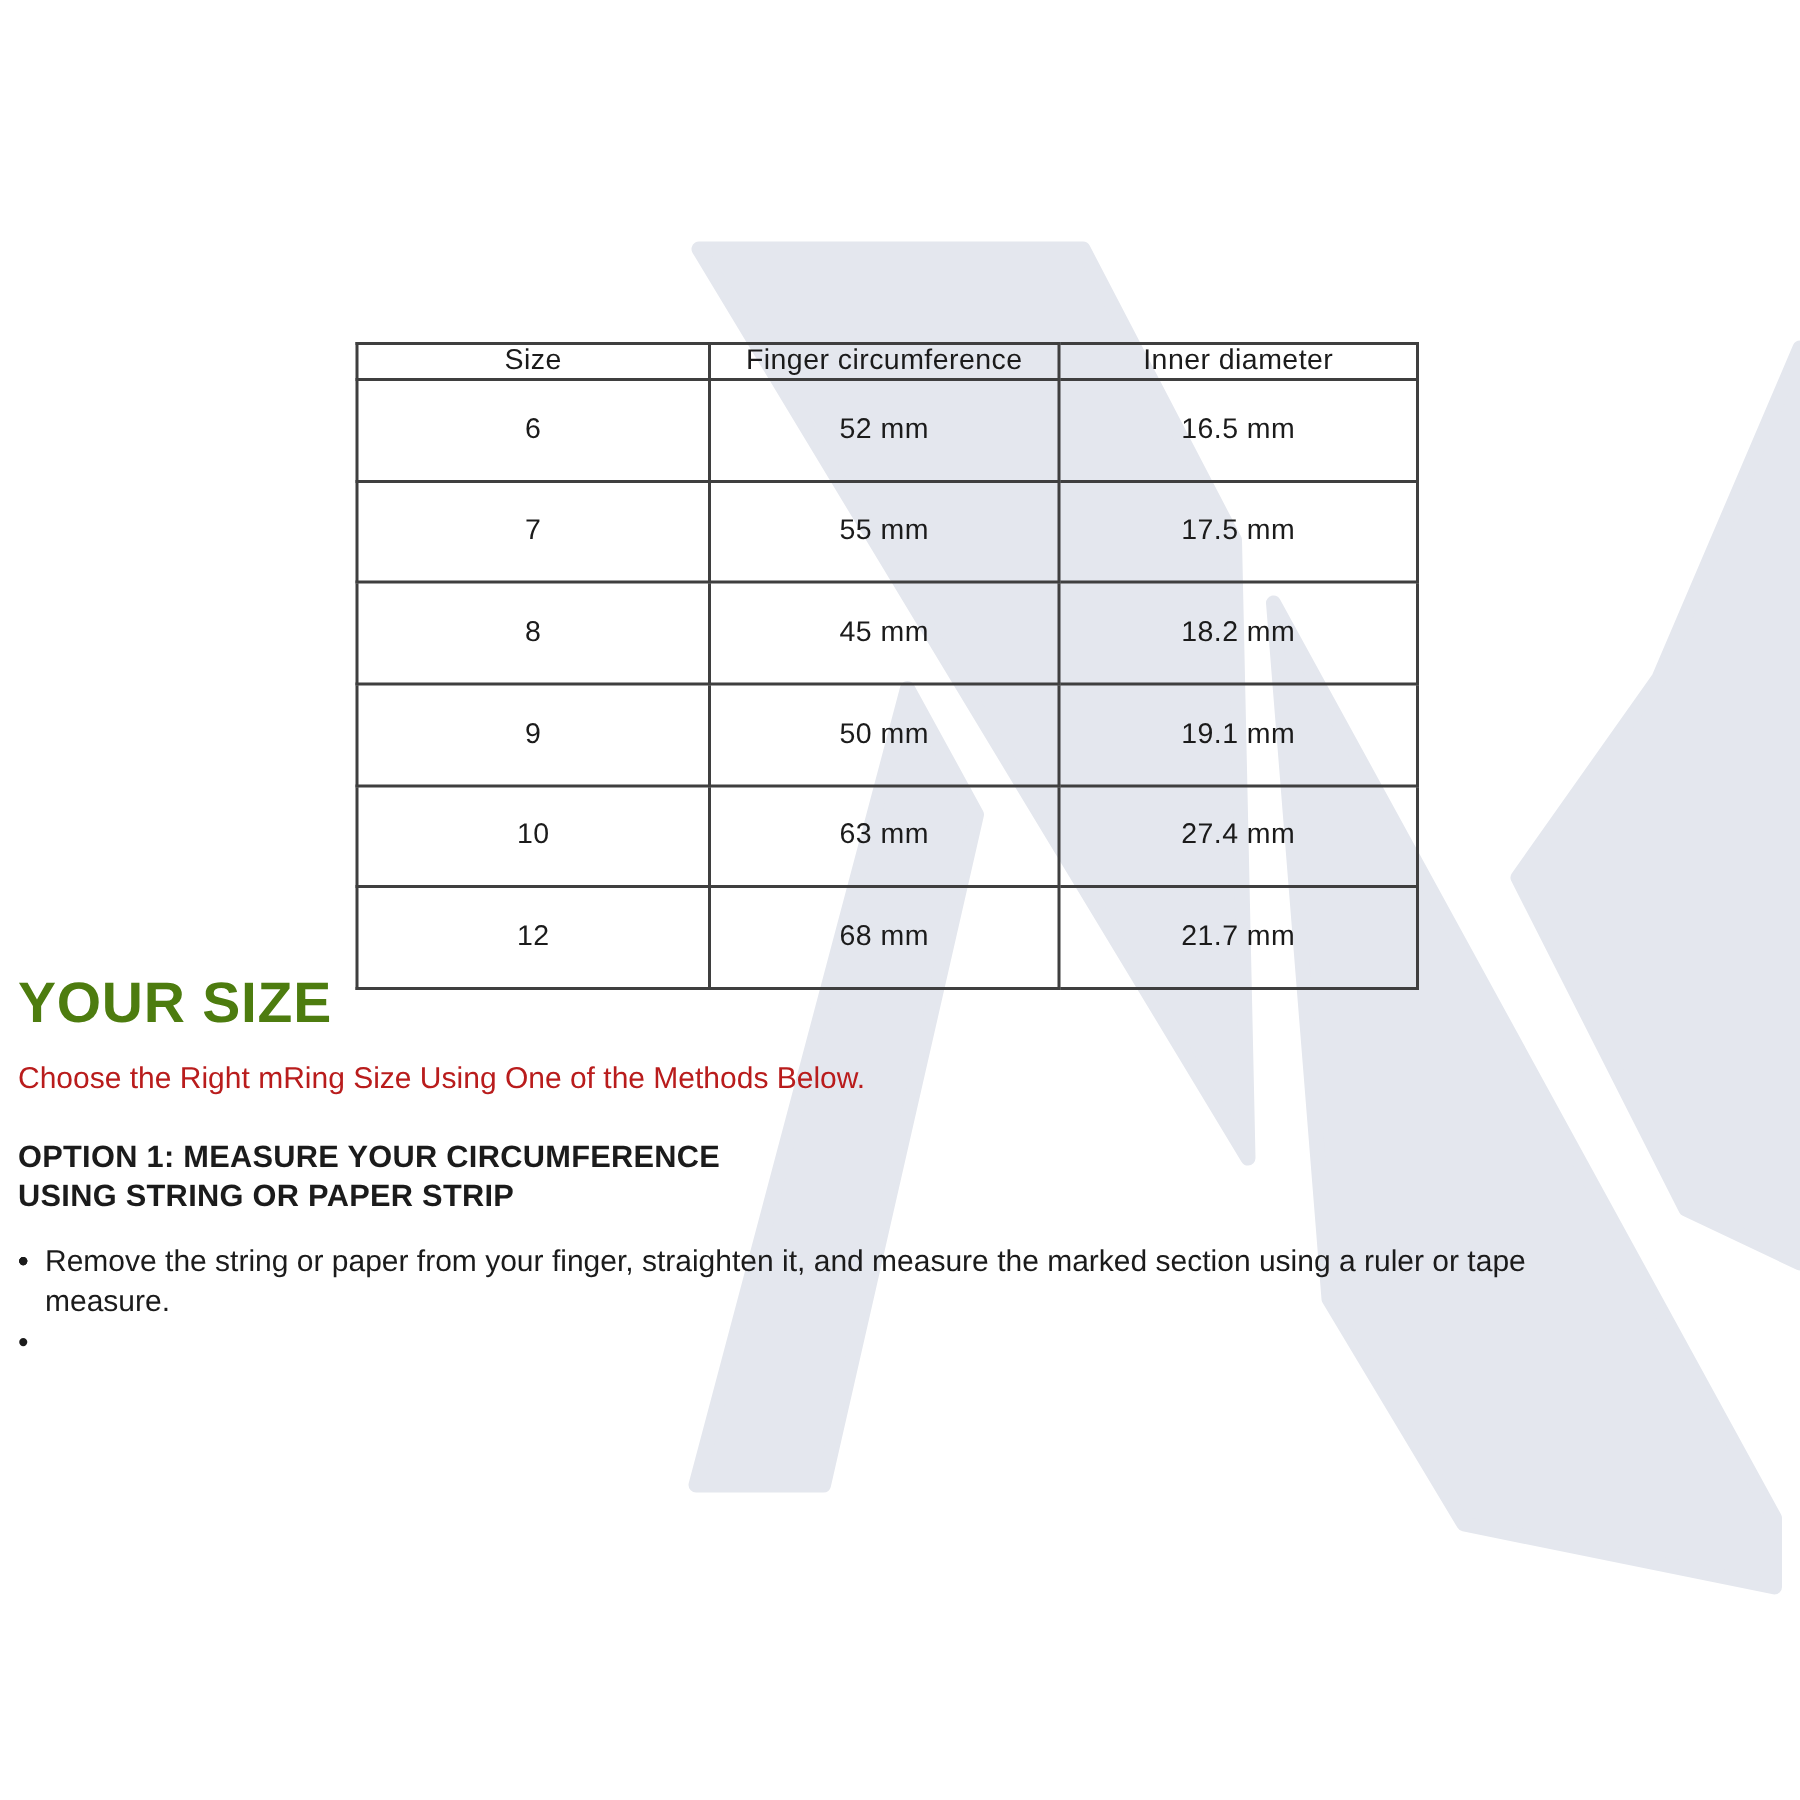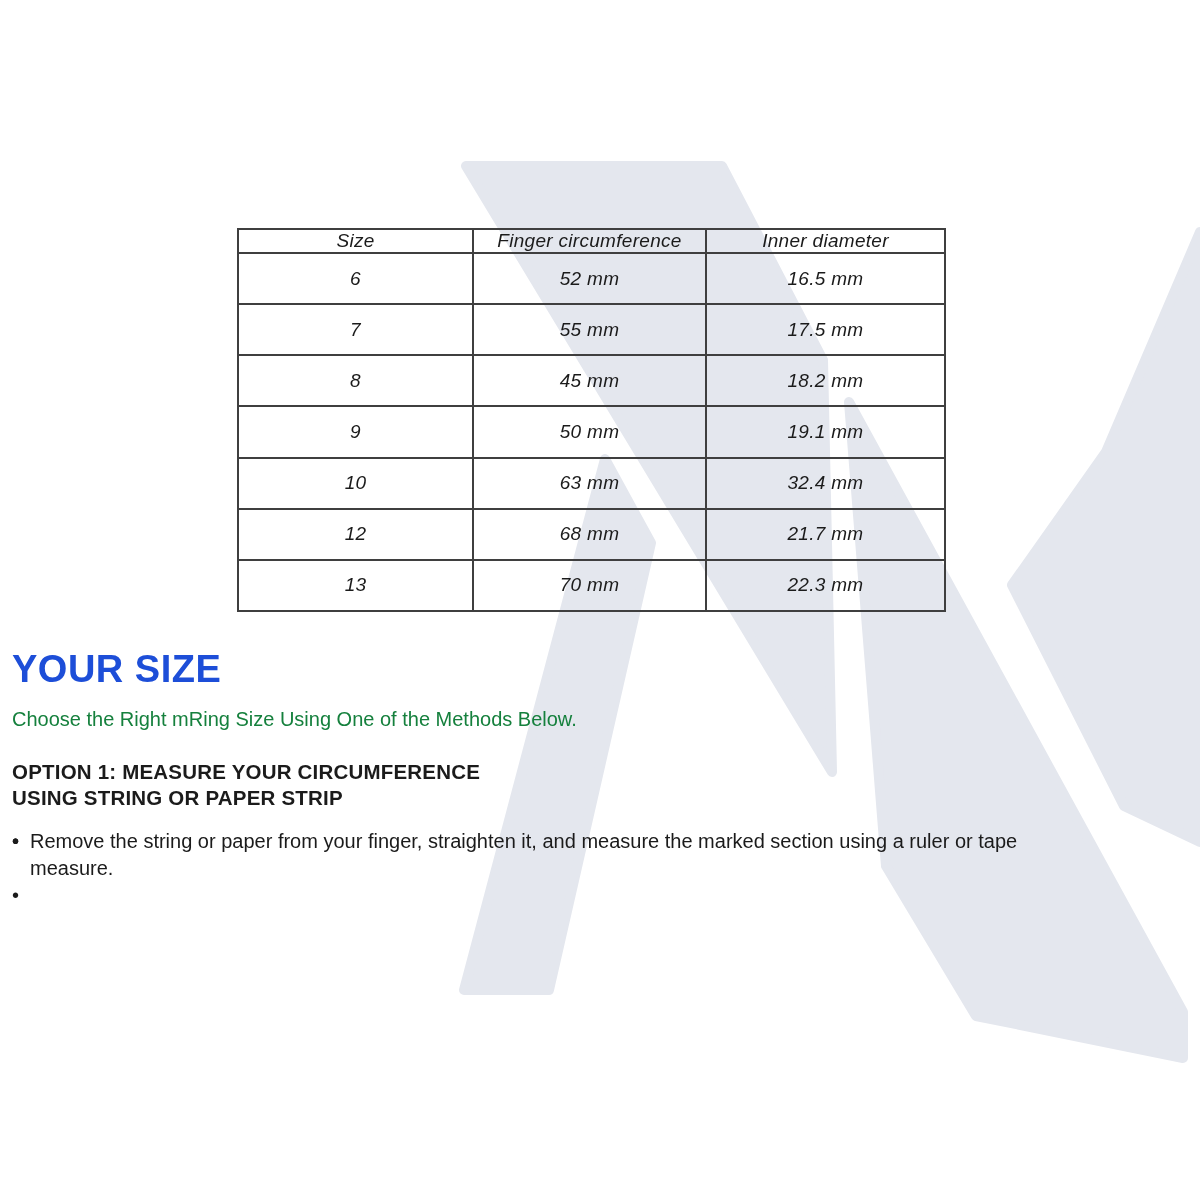--- a/index.html
+++ b/index.html
@@ -26,29 +26,28 @@
     height: 1200px;
     pointer-events: none;
   }
 
   
   .size-table {
     position: absolute;
     left: 237px;
     top: 228px;
     width: 707px;
-    height: 384px;
+    height: 432px;
     border-collapse: collapse;
     table-layout: fixed;
     background: transparent;
     text-align: center;
     font-size: 19px;
     font-weight: 500;
     color: #1b1b1b;
-    font-style: italic;
   }
   .size-table th,
   .size-table td {
     border: 2px solid #3f3f3f;
     font-weight: 500;
     padding: 0;
     vertical-align: middle;
     letter-spacing: 0.3px;
   }
 
@@ -57,27 +56,27 @@
     position: absolute;
     left: 12px;
     top: 648px;
     width: 1160px;
   }
   .page-title {
     margin: 0;
     font-size: 38px;
     font-weight: 700;
     letter-spacing: 0.5px;
-    color: #1d4ed8;
+    color: #4d7c0f;
   }
   .subtitle {
     margin: 17px 0 0 0;
     font-size: 20px;
     font-weight: 500;
-    color: #15803d;
+    color: #b91c1c;
   }
   .option-heading {
     margin: 28px 0 4px 0;
     font-size: 20.5px;
     font-weight: 700;
     line-height: 26px;
     letter-spacing: 0.2px;
     color: #1b1b1b;
   }
   .instruction-list {
@@ -149,31 +148,26 @@
           <td>18.2 mm</td>
         </tr>
         <tr>
           <td>9</td>
           <td>50 mm</td>
           <td>19.1 mm</td>
         </tr>
         <tr>
           <td>10</td>
           <td>63 mm</td>
-          <td>32.4 mm</td>
+          <td>27.4 mm</td>
         </tr>
         <tr>
           <td>12</td>
           <td>68 mm</td>
           <td>21.7 mm</td>
-        </tr>
-        <tr>
-          <td>13</td>
-          <td>70 mm</td>
-          <td>22.3 mm</td>
         </tr>
       </tbody>
   </table>
 
   <section class="text-block">
     <h1 class="page-title">YOUR SIZE</h1>
     <p class="subtitle">Choose the Right mRing Size Using One of the Methods Below.</p>
     <h2 class="option-heading">
       <span>OPTION 1: MEASURE YOUR CIRCUMFERENCE</span><br>
       <span>USING STRING OR PAPER STRIP</span>

